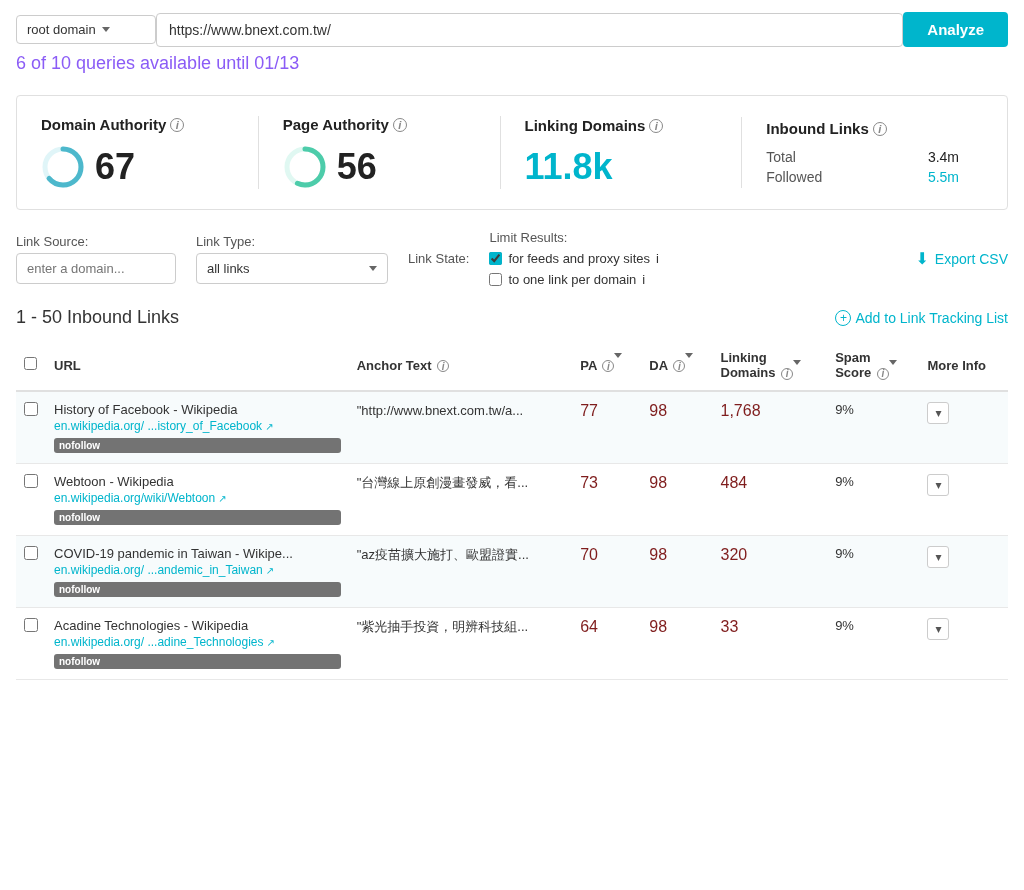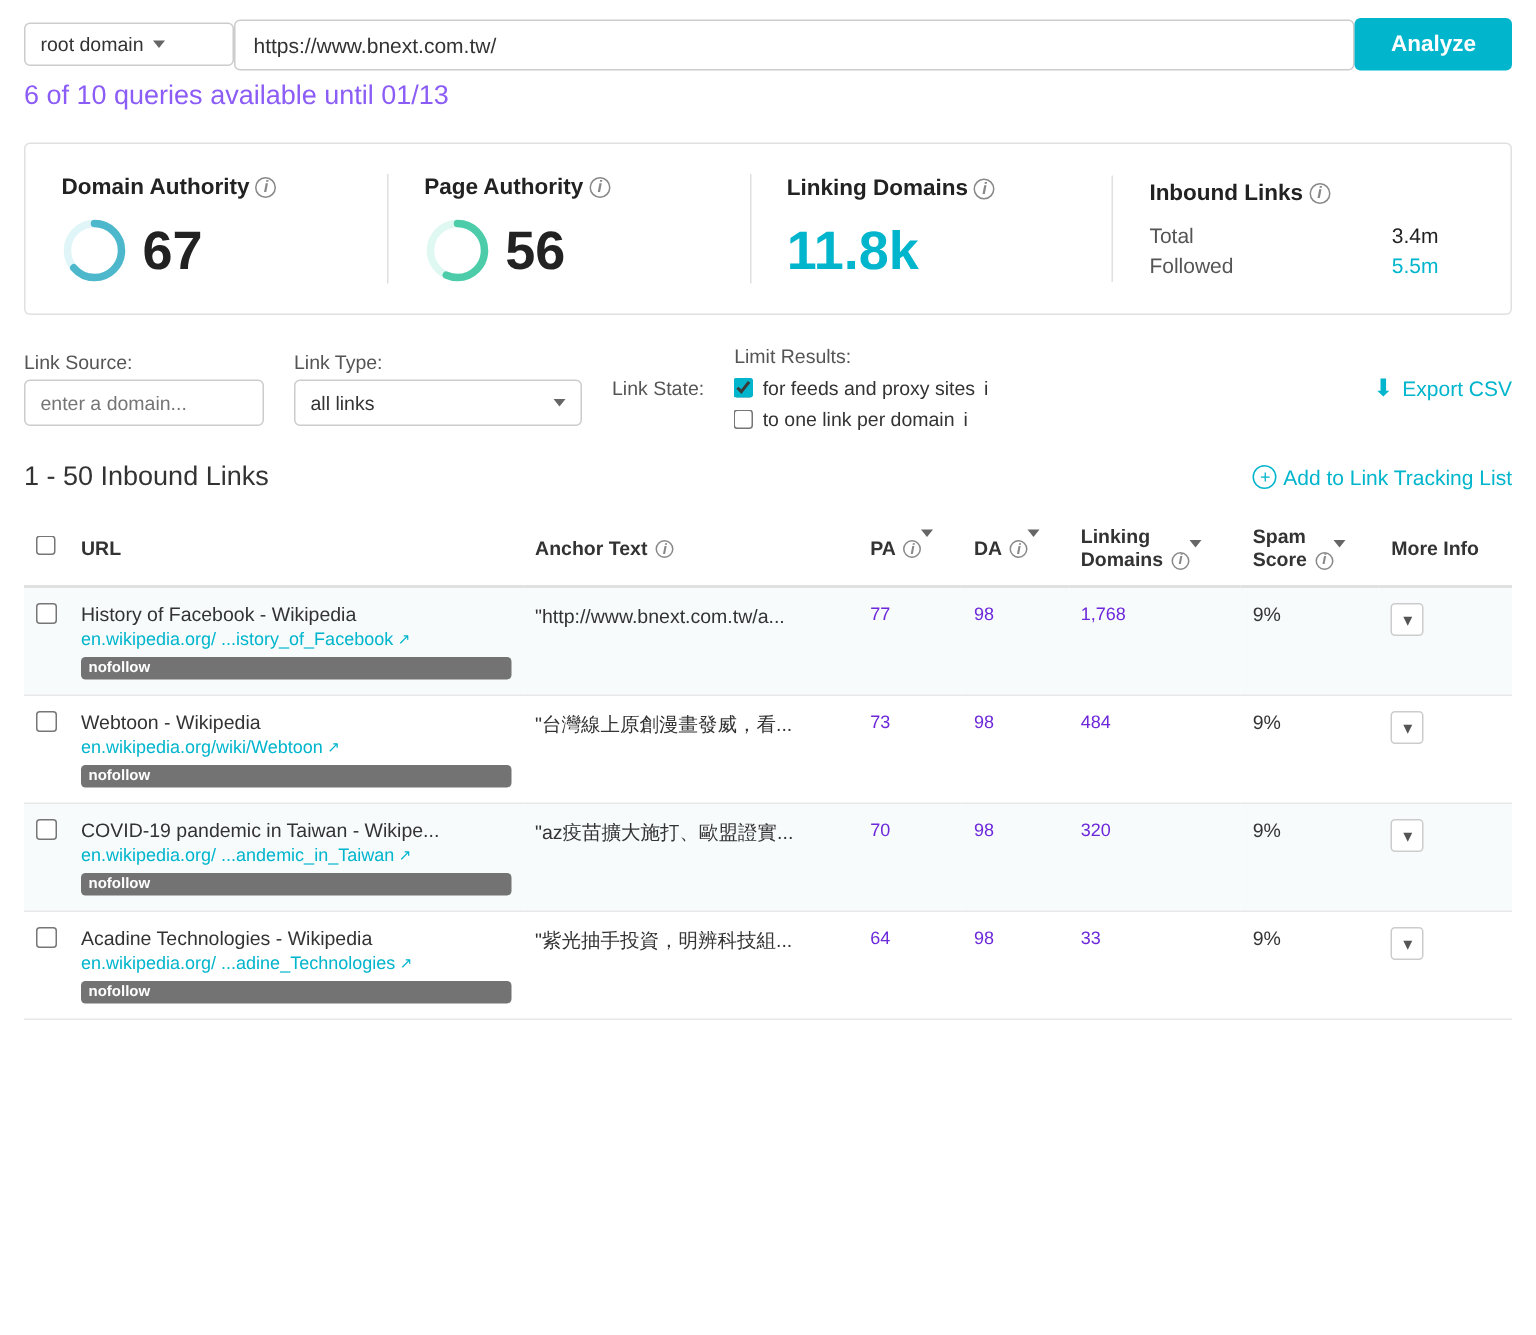--- a/index.html
+++ b/index.html
@@ -61,21 +61,21 @@
     .table tr:nth-child(even) td { background: #fff; }
     .url-cell { display: flex; flex-direction: column; gap: 2px; }
     .url-title { font-size: 13px; color: #333; font-weight: 400; }
     .url-link { font-size: 12px; color: #00b5cc; text-decoration: none; display: flex; align-items: center; gap: 3px; }
     .url-link .ext-icon { font-size: 10px; }
     .nofollow-badge { background: #737373; color: #fff; font-size: 10px; font-weight: 600; padding: 2px 5px; border-radius: 3px; display: inline-block; margin-top: 3px; }
     .checkbox-cell { width: 30px; }
     .info-checkbox { width: 14px; height: 14px; accent-color: #00b5cc; }
     .expand-btn { border: 1.5px solid #ccc; border-radius: 3px; width: 22px; height: 22px; display: inline-flex; align-items: center; justify-content: center; cursor: pointer; background: #fff; color: #555; font-size: 12px; }
     .anchor-text { font-size: 13px; color: #333; max-width: 180px; }
-    .num-cell { font-size: 12px; color: #6d28d9; }
+    .num-cell { font-size: 16px; color: #7f1d1d; }
     .spam-cell { font-size: 13px; color: #333; }
   </style>
 </head>
 <body>
 
 <div class="container">
 
   <div class="search-bar">
     <div class="domain-select-wrapper">
       <span>root domain</span>

